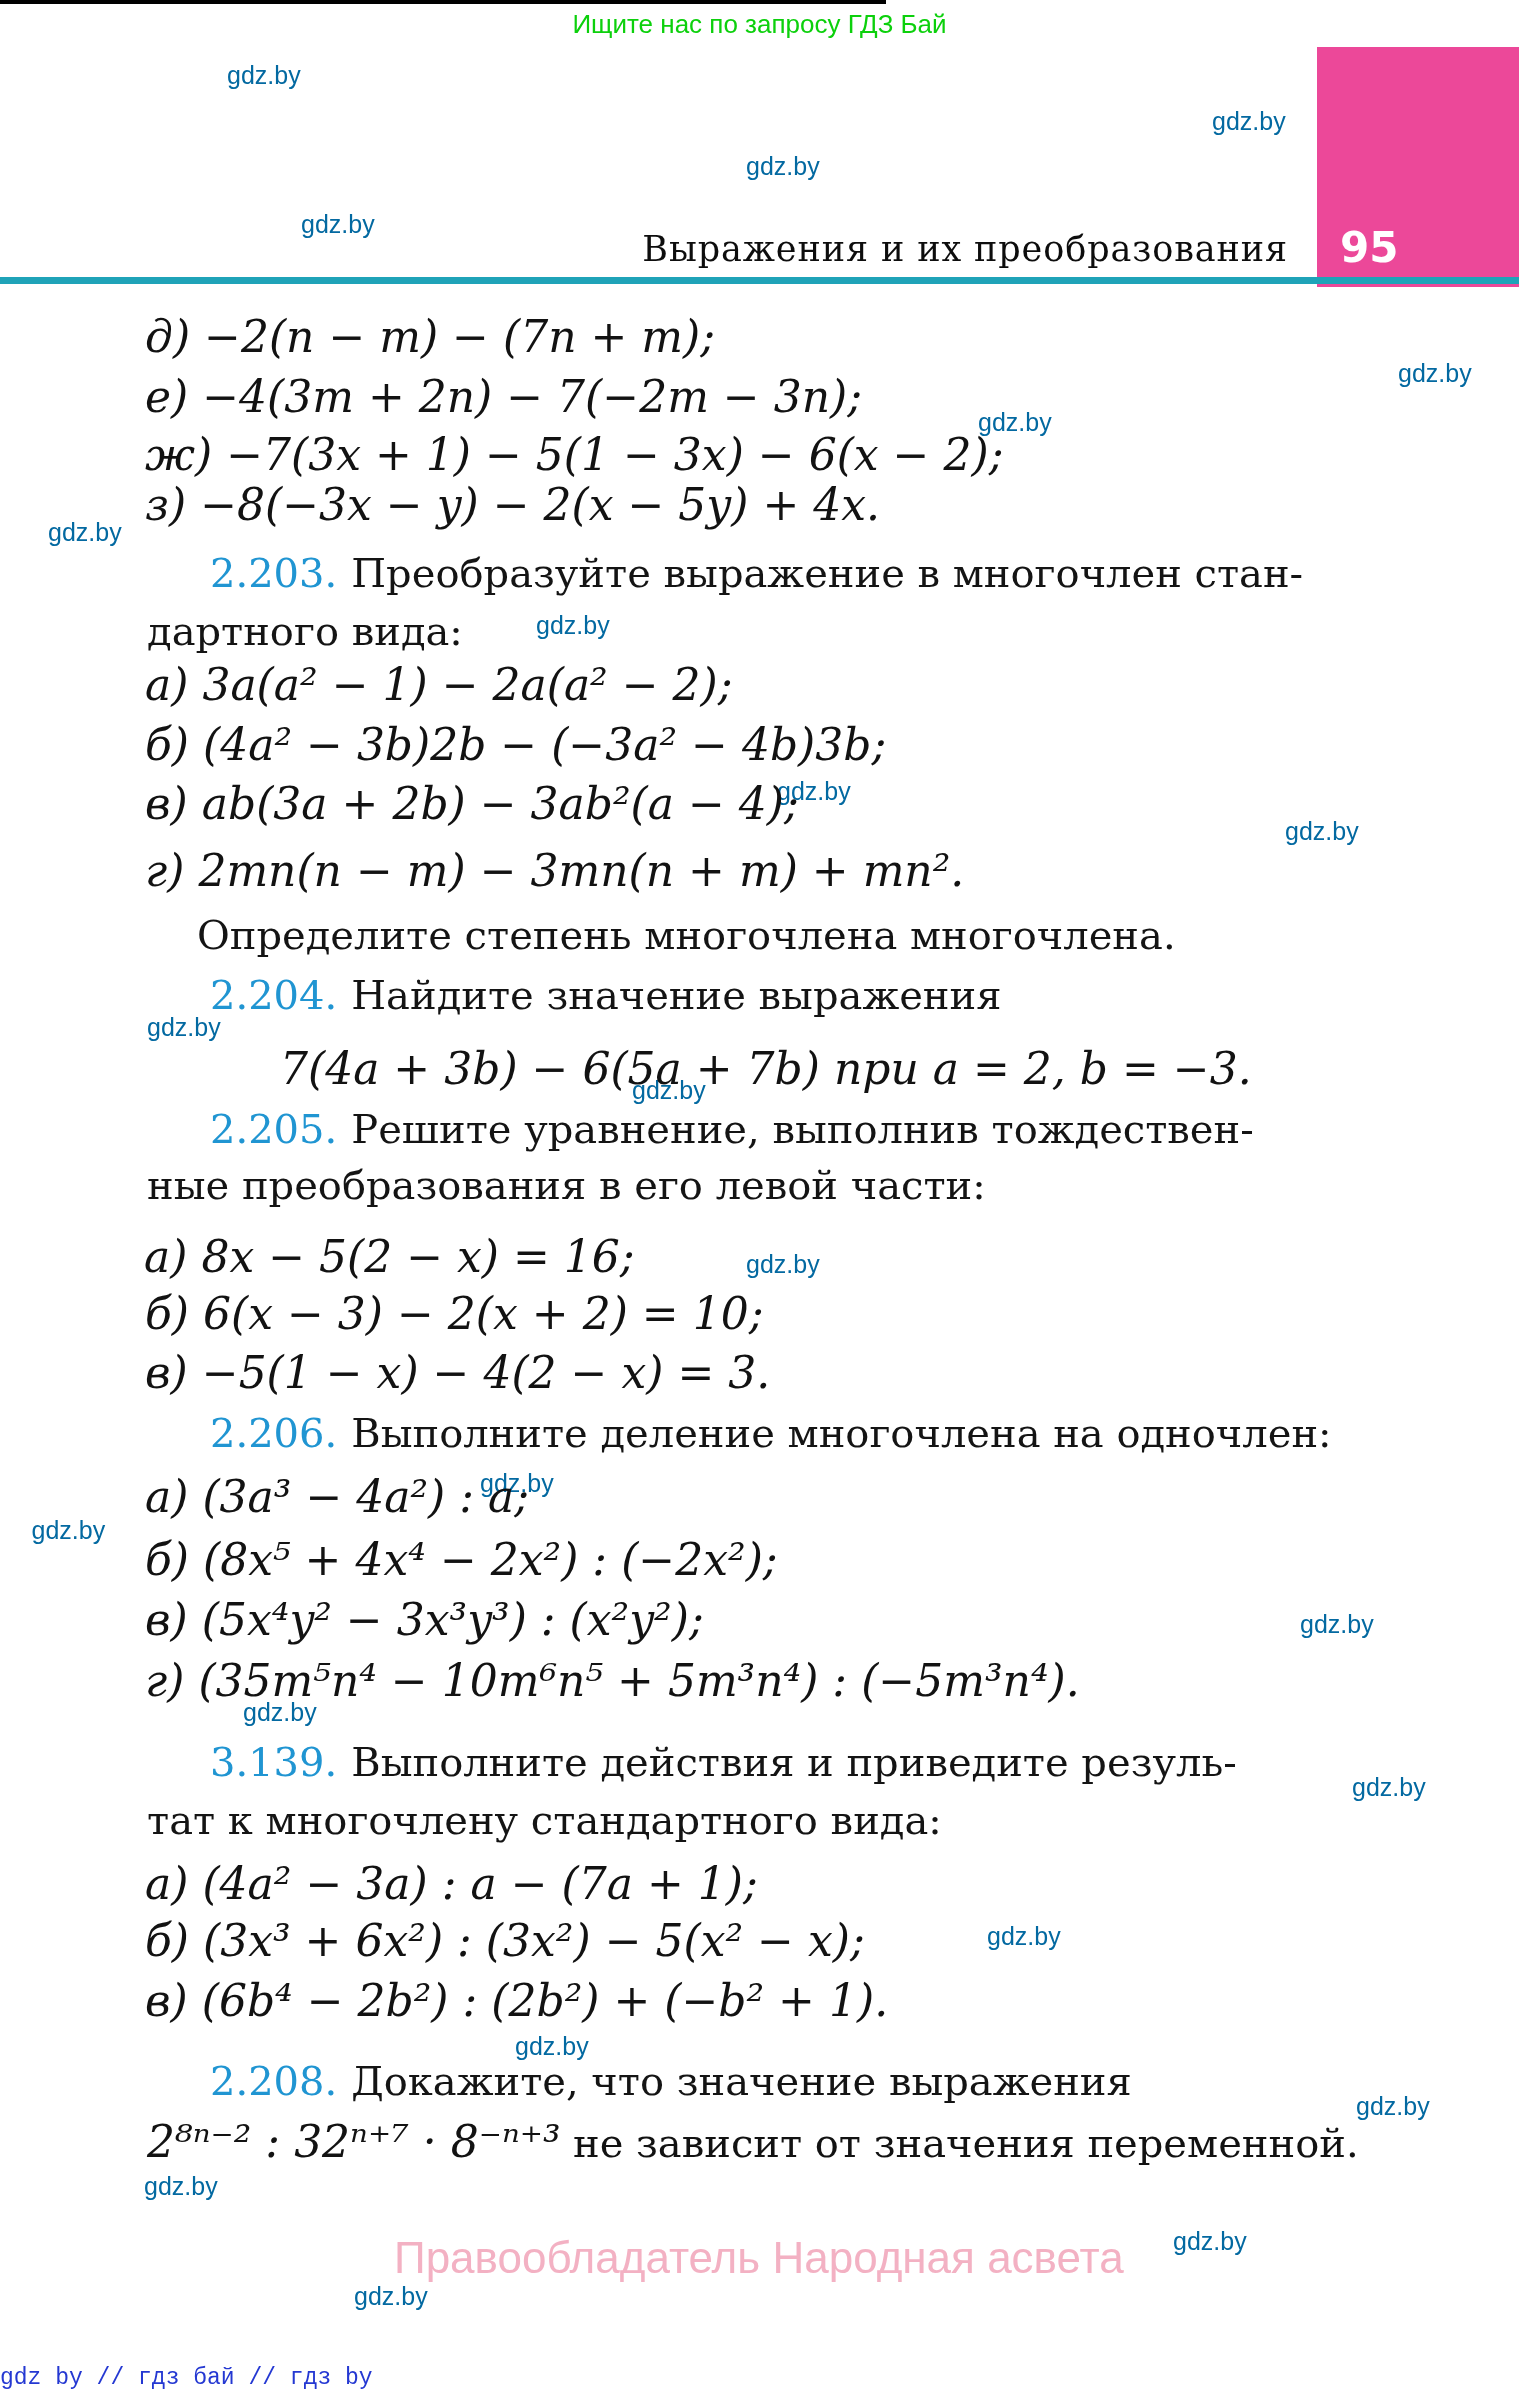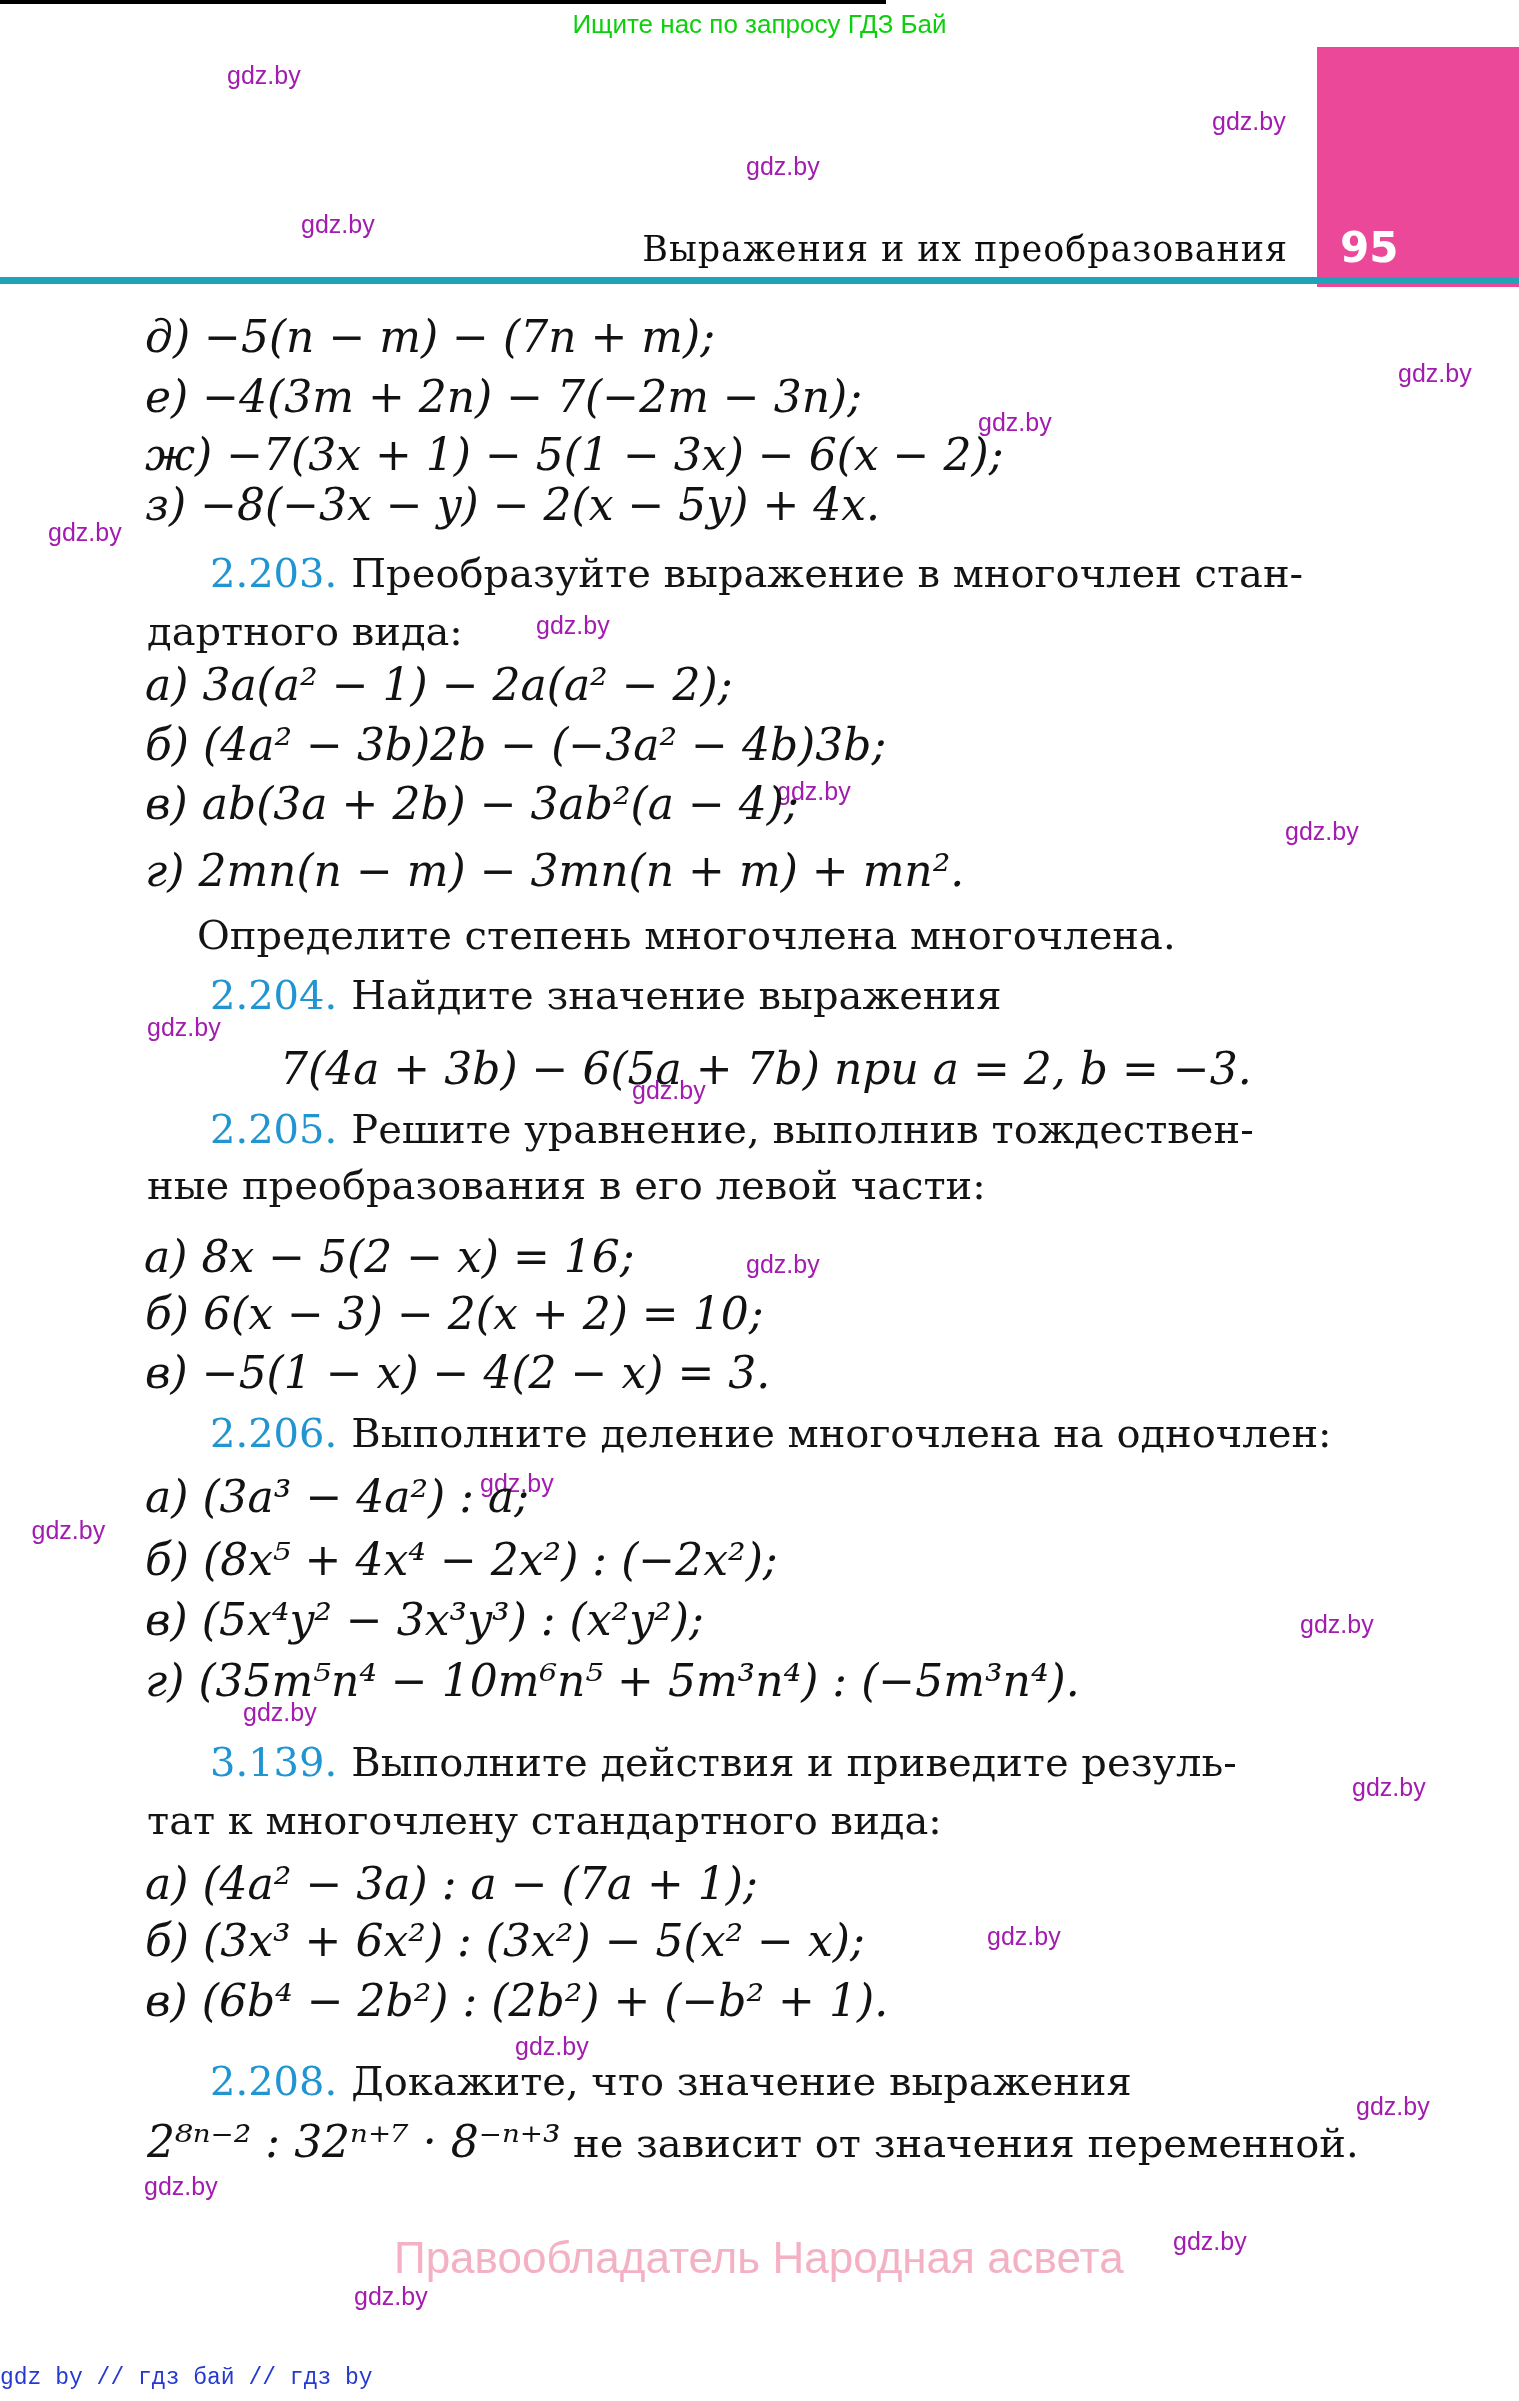--- a/index.html
+++ b/index.html
@@ -21,21 +21,21 @@
     position: absolute; left: 0; top: 8.8px; width: 1519px;
     text-align: center;
     font-family: "Liberation Sans", sans-serif;
     font-size: 26px; color: #0cd00c;
   }
 
   
   .wm {
     position: absolute;
     font-family: "Liberation Sans", sans-serif;
-    font-size: 25px; color: #a21caf;
+    font-size: 25px; color: #0369a1;
     white-space: nowrap;
   }
 
   
   .header-title {
     position: absolute; top: 229px; right: 231px;
     font-family: "DejaVu Serif", serif;
     font-size: 35px; letter-spacing: 0.9px; color: #0d0d0d;
   }
   .page-num-box {
@@ -126,21 +126,21 @@
   <span class="wm" style="left:144px;top:2172px">gdz.by</span>
   <span class="wm" style="left:1173px;top:2227px">gdz.by</span>
   <span class="wm" style="left:354px;top:2282px">gdz.by</span>
 
   <div class="header-title">Выражения и их преобразования</div>
   <div class="page-num-box">
     <div class="page-num">95</div>
   </div>
   <div class="header-rule"></div>
 
-  <div class="f" style="left:145px;top:313px">д) −5(n − m) − (7n + m);</div>
+  <div class="f" style="left:145px;top:313px">д) −2(n − m) − (7n + m);</div>
   <div class="f" style="left:145px;top:373px">е) −4(3m + 2n) − 7(−2m − 3n);</div>
   <div class="f" style="left:145px;top:431px">ж) −7(3x + 1) − 5(1 − 3x) − 6(x − 2);</div>
   <div class="f" style="left:145px;top:481px">з) −8(−3x − y) − 2(x − 5y) + 4x.</div>
 
   <div class="t" style="left:210px;top:551px">
     <span class="num">2.203.</span><span>Преобразуйте выражение в многочлен стан-</span>
   </div>
   <div class="t" style="left:147px;top:609px">дартного вида:</div>
   <div class="f" style="left:145px;top:661px">а) 3a(a² − 1) − 2a(a² − 2);</div>
   <div class="f" style="left:145px;top:721px">б) (4a² − 3b)2b − (−3a² − 4b)3b;</div>

